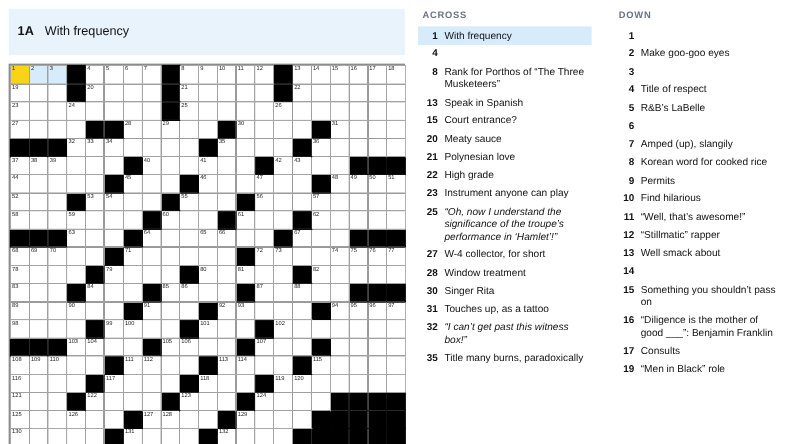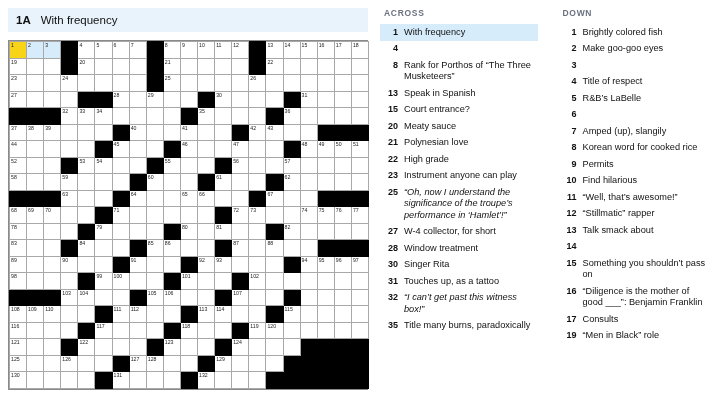--- a/index.html
+++ b/index.html
@@ -17,21 +17,21 @@
   #puzzle-pane {
     width: 376px;
     flex: 0 0 376px;
     padding: 6px 8px 0 8px;
     position: relative;
   }
   #clue-bar {
     display: flex;
     align-items: center;
     gap: 10px;
-    height: 24px;
+    height: 42px;
     background: #e9f3fb;
     padding: 0 8px;
     margin: 2px 0 8px 0;
   }
   #clue-bar .cnum {
     font-weight: bold;
     font-size: 11.5px;
     color: #111;
   }
   #clue-bar .ctext {
@@ -958,21 +958,20 @@
             <span class="txt">Title many burns, paradoxically</span>
           </li>
         </ul>
     </div>
 
     <div class="clue-col" id="down-col">
       <h3>DOWN</h3>
       <ul class="clue-list" id="down-list">
           <li>
             <span class="num">1</span>
-            <span class="txt">Brightly colored fish</span>
           </li>
           <li>
             <span class="num">2</span>
             <span class="txt">Make goo-goo eyes</span>
           </li>
           <li>
             <span class="num">3</span>
           </li>
           <li>
             <span class="num">4</span>
@@ -1004,21 +1003,21 @@
           <li>
             <span class="num">11</span>
             <span class="txt">“Well, that’s awesome!”</span>
           </li>
           <li>
             <span class="num">12</span>
             <span class="txt">“Stillmatic” rapper</span>
           </li>
           <li>
             <span class="num">13</span>
-            <span class="txt">Talk smack about</span>
+            <span class="txt">Well smack about</span>
           </li>
           <li>
             <span class="num">14</span>
           </li>
           <li>
             <span class="num">15</span>
             <span class="txt">Something you shouldn’t pass on</span>
           </li>
           <li>
             <span class="num">16</span>

